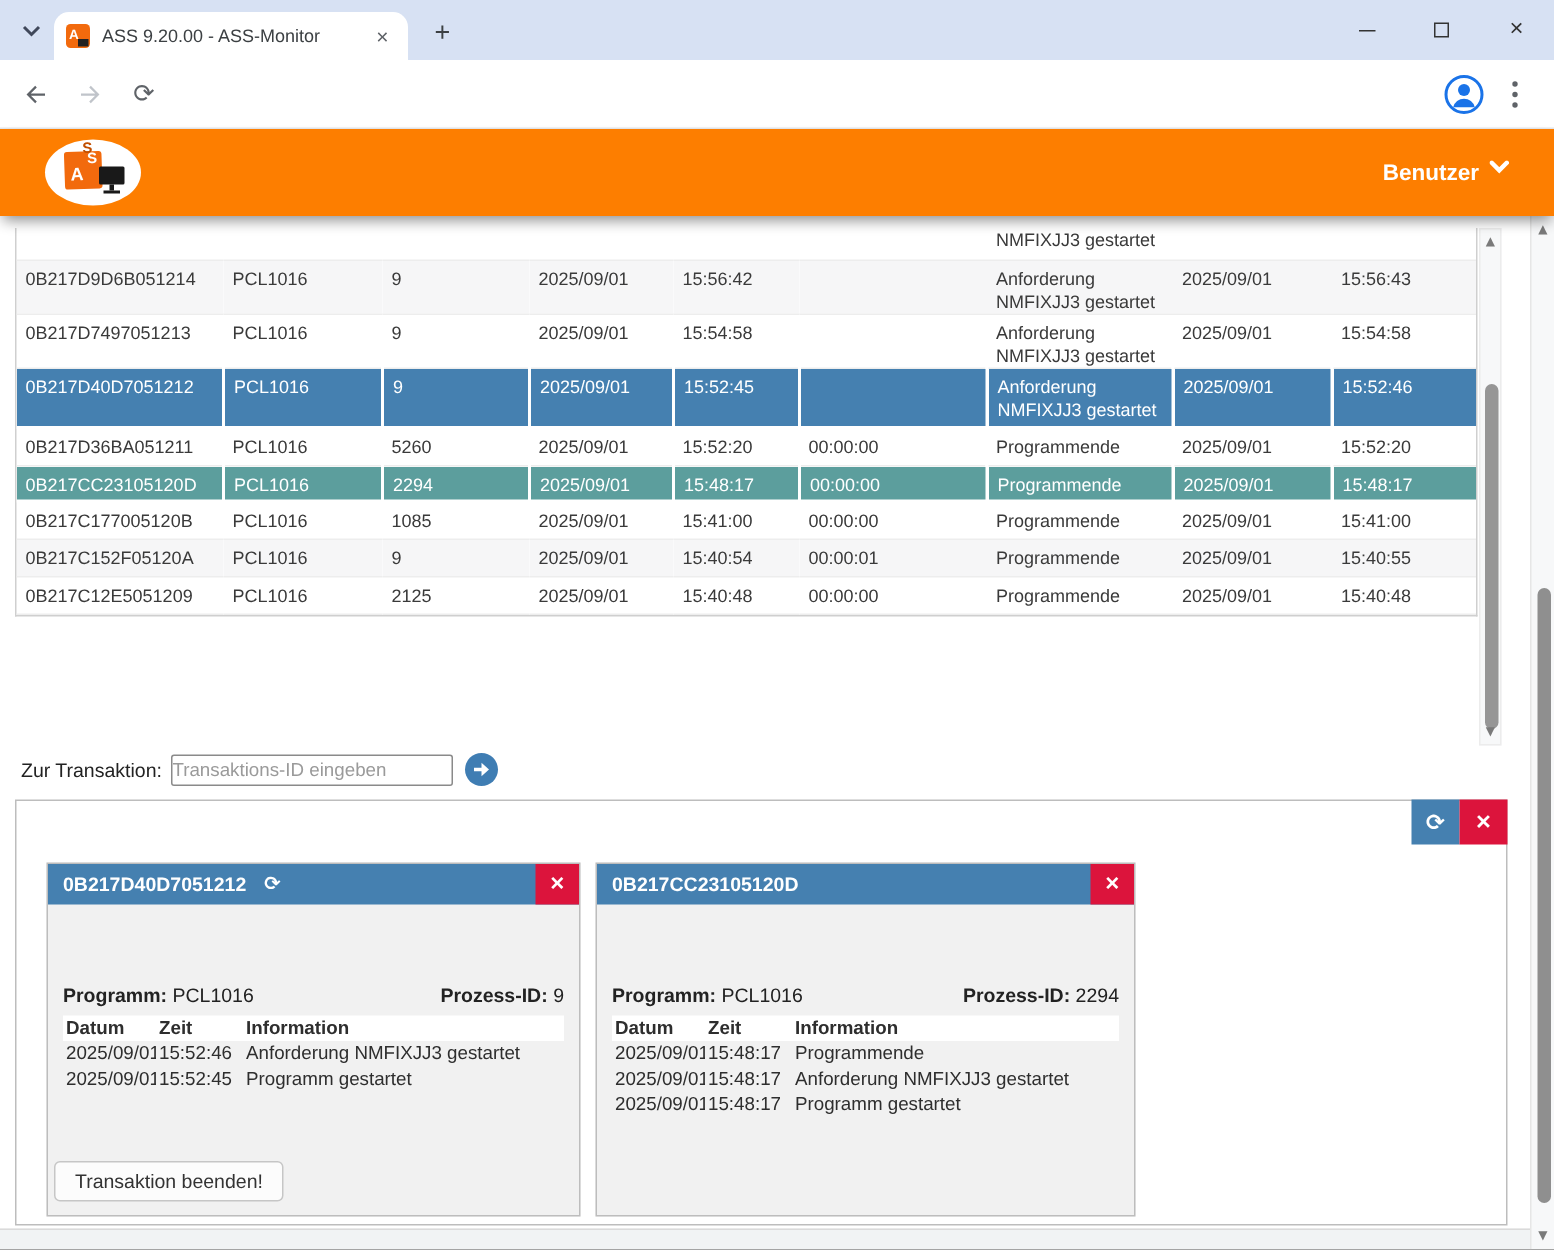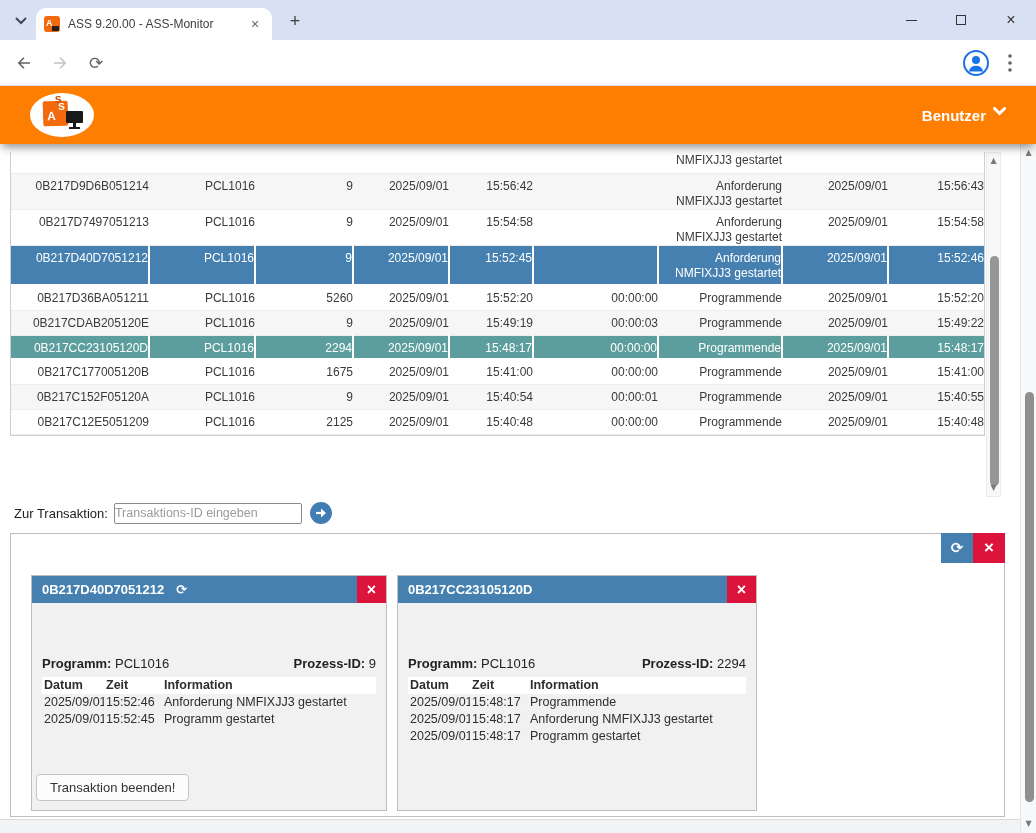--- a/index.html
+++ b/index.html
@@ -46,21 +46,21 @@
   .asslogo .mon{position:absolute;left:36px;top:18px;width:17px;height:12px;background:#191919;border-radius:1px;}
   .asslogo .stand{position:absolute;left:43px;top:30px;width:3px;height:4px;background:#191919;}
   .asslogo .base{position:absolute;left:39px;top:34px;width:11px;height:2px;background:#191919;}
   .usermenu{display:flex;align-items:flex-start;gap:7px;color:#fff;font-weight:bold;font-size:15px;cursor:pointer;}
 
   
   .content{position:relative;height:689px;background:#fff;overflow:hidden;}
 
   
   .tablewrap{position:absolute;left:10px;top:8px;width:975px;border-left:1px solid #cfcfcf;
-             border-right:1px solid #cfcfcf;border-bottom:1px solid #cfcfcf;overflow:hidden;text-align:right;}
+             border-right:1px solid #cfcfcf;border-bottom:1px solid #cfcfcf;overflow:hidden;}
   table.tx{border-collapse:collapse;table-layout:fixed;width:973px;font-size:12px;color:#3a3a3a;}
   table.tx td{padding:5px 0 0 6px;vertical-align:top;line-height:15px;overflow:hidden;border-bottom:1px solid #ededed;}
   tr.style-partial{height:21px;} tr.style-partial td{padding-top:1px;}
   tr.tall{height:40px;margin-top:25px;}
   tr.style-plain,tr.style-striped{height:25px;}
   tr.style-striped{background:#f6f6f7;}
   tr.style-selected-blue{background:#4580b0;color:#fff;height:40px;}
   tr.style-selected-teal{background:#5c9e9d;color:#fff;height:24px;}
   tr.style-selected-blue td,tr.style-selected-teal td{border-right:2px solid #fff;border-bottom:2px solid #fff;}
   tr.style-selected-blue td:last-child,tr.style-selected-teal td:last-child{border-right:none;}
@@ -257,49 +257,38 @@
     <td>PCL1016</td>
     <td>5260</td>
     <td>2025/09/01</td>
     <td>15:52:20</td>
     <td>00:00:00</td>
     <td>Programmende</td>
     <td>2025/09/01</td>
     <td>15:52:20</td>
   </tr>
 
-  <tr class="style-striped">
-    <td>0B217CDAB205120E</td>
-    <td>PCL1016</td>
-    <td>9</td>
-    <td>2025/09/01</td>
-    <td>15:49:19</td>
-    <td>00:00:03</td>
-    <td>Programmende</td>
-    <td>2025/09/01</td>
-    <td>15:49:22</td>
-  </tr>
 
   <tr class="style-selected-teal">
     <td>0B217CC23105120D</td>
     <td>PCL1016</td>
     <td>2294</td>
     <td>2025/09/01</td>
     <td>15:48:17</td>
     <td>00:00:00</td>
     <td>Programmende</td>
     <td>2025/09/01</td>
     <td>15:48:17</td>
   </tr>
 
 
   <tr class="style-plain">
     <td>0B217C177005120B</td>
     <td>PCL1016</td>
-    <td>1675</td>
+    <td>1085</td>
     <td>2025/09/01</td>
     <td>15:41:00</td>
     <td>00:00:00</td>
     <td>Programmende</td>
     <td>2025/09/01</td>
     <td>15:41:00</td>
   </tr>
 
   <tr class="style-striped">
     <td>0B217C152F05120A</td>

